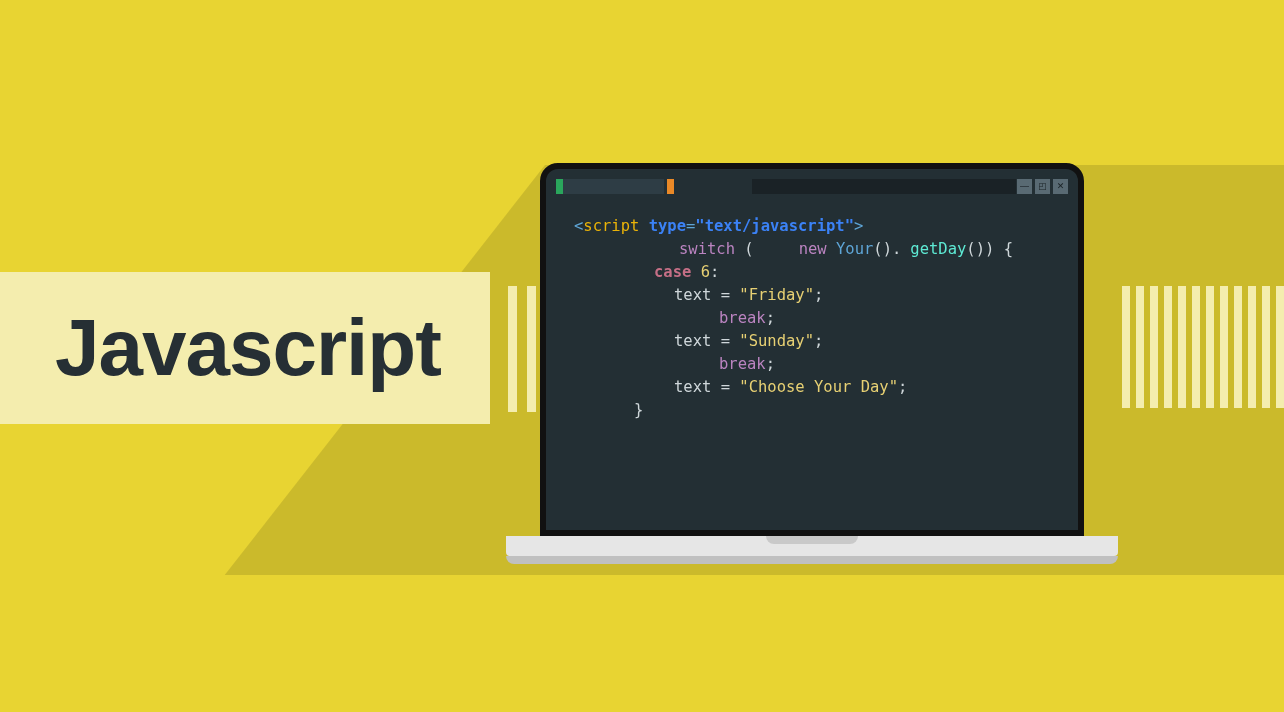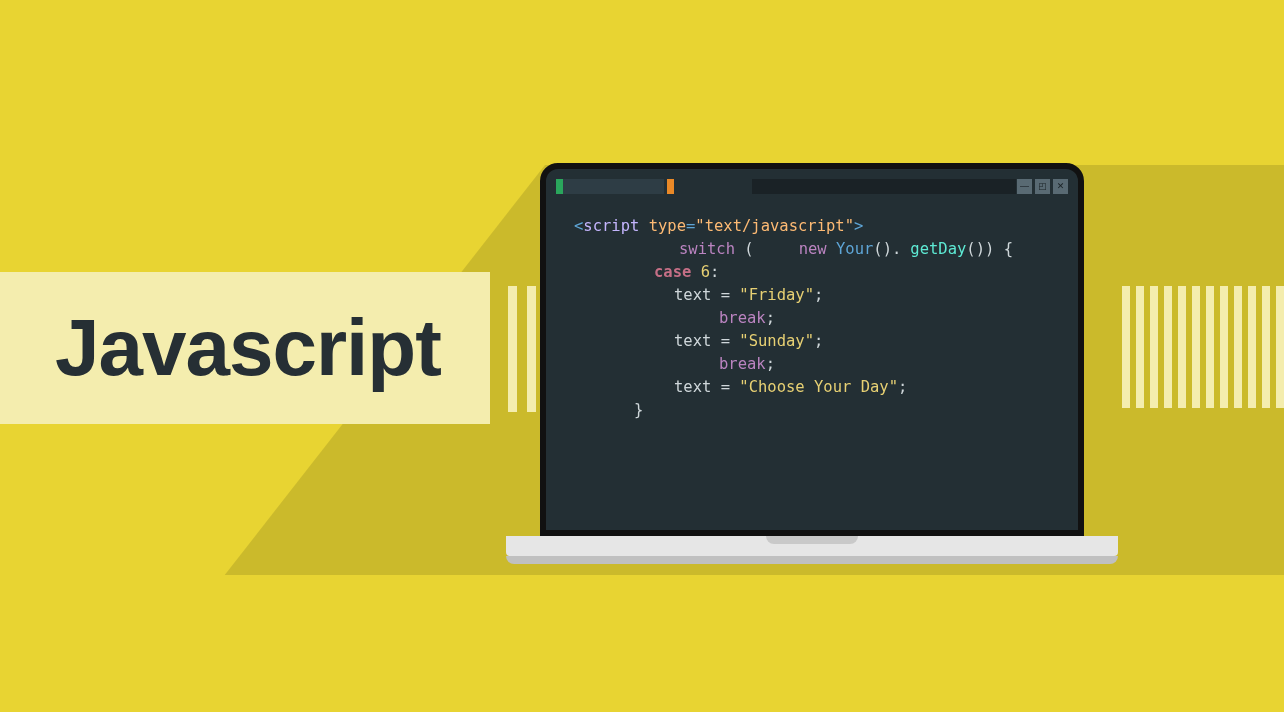--- a/index.html
+++ b/index.html
@@ -128,22 +128,22 @@
       line-height: 1;
     }
     .code {
       padding: 18px 28px;
       font-family: "Consolas","Menlo",monospace;
       font-size: 15.5px;
       line-height: 1.48;
       color: #cfd7da;
     }
     .c-blue  { color: #5ea5d6; }
-    .c-red   { color: #c4b5fd; margin-top: 25px; }
-    .c-green { color: #fdba74; }
+    .c-red   { color: #eab308; margin-top: 25px; }
+    .c-green { color: #3b82f6; font-weight: bold; }
     .c-purple{ color: #bb84c1; margin-left: 45px; }
     .c-orange{ color: #5eead4; margin-left: 9px; }
     .c-pink  { color: #c56f86; font-weight: bold; }
     .c-yellow{ color: #e7d073; }
     .c-gray  { color: #cfd7da; }
     .ind1 { padding-left: 60px; }
     .ind2 { padding-left: 80px; }
     .ind3 { padding-left: 100px; }
     .base-plate {
       width: 612px;

